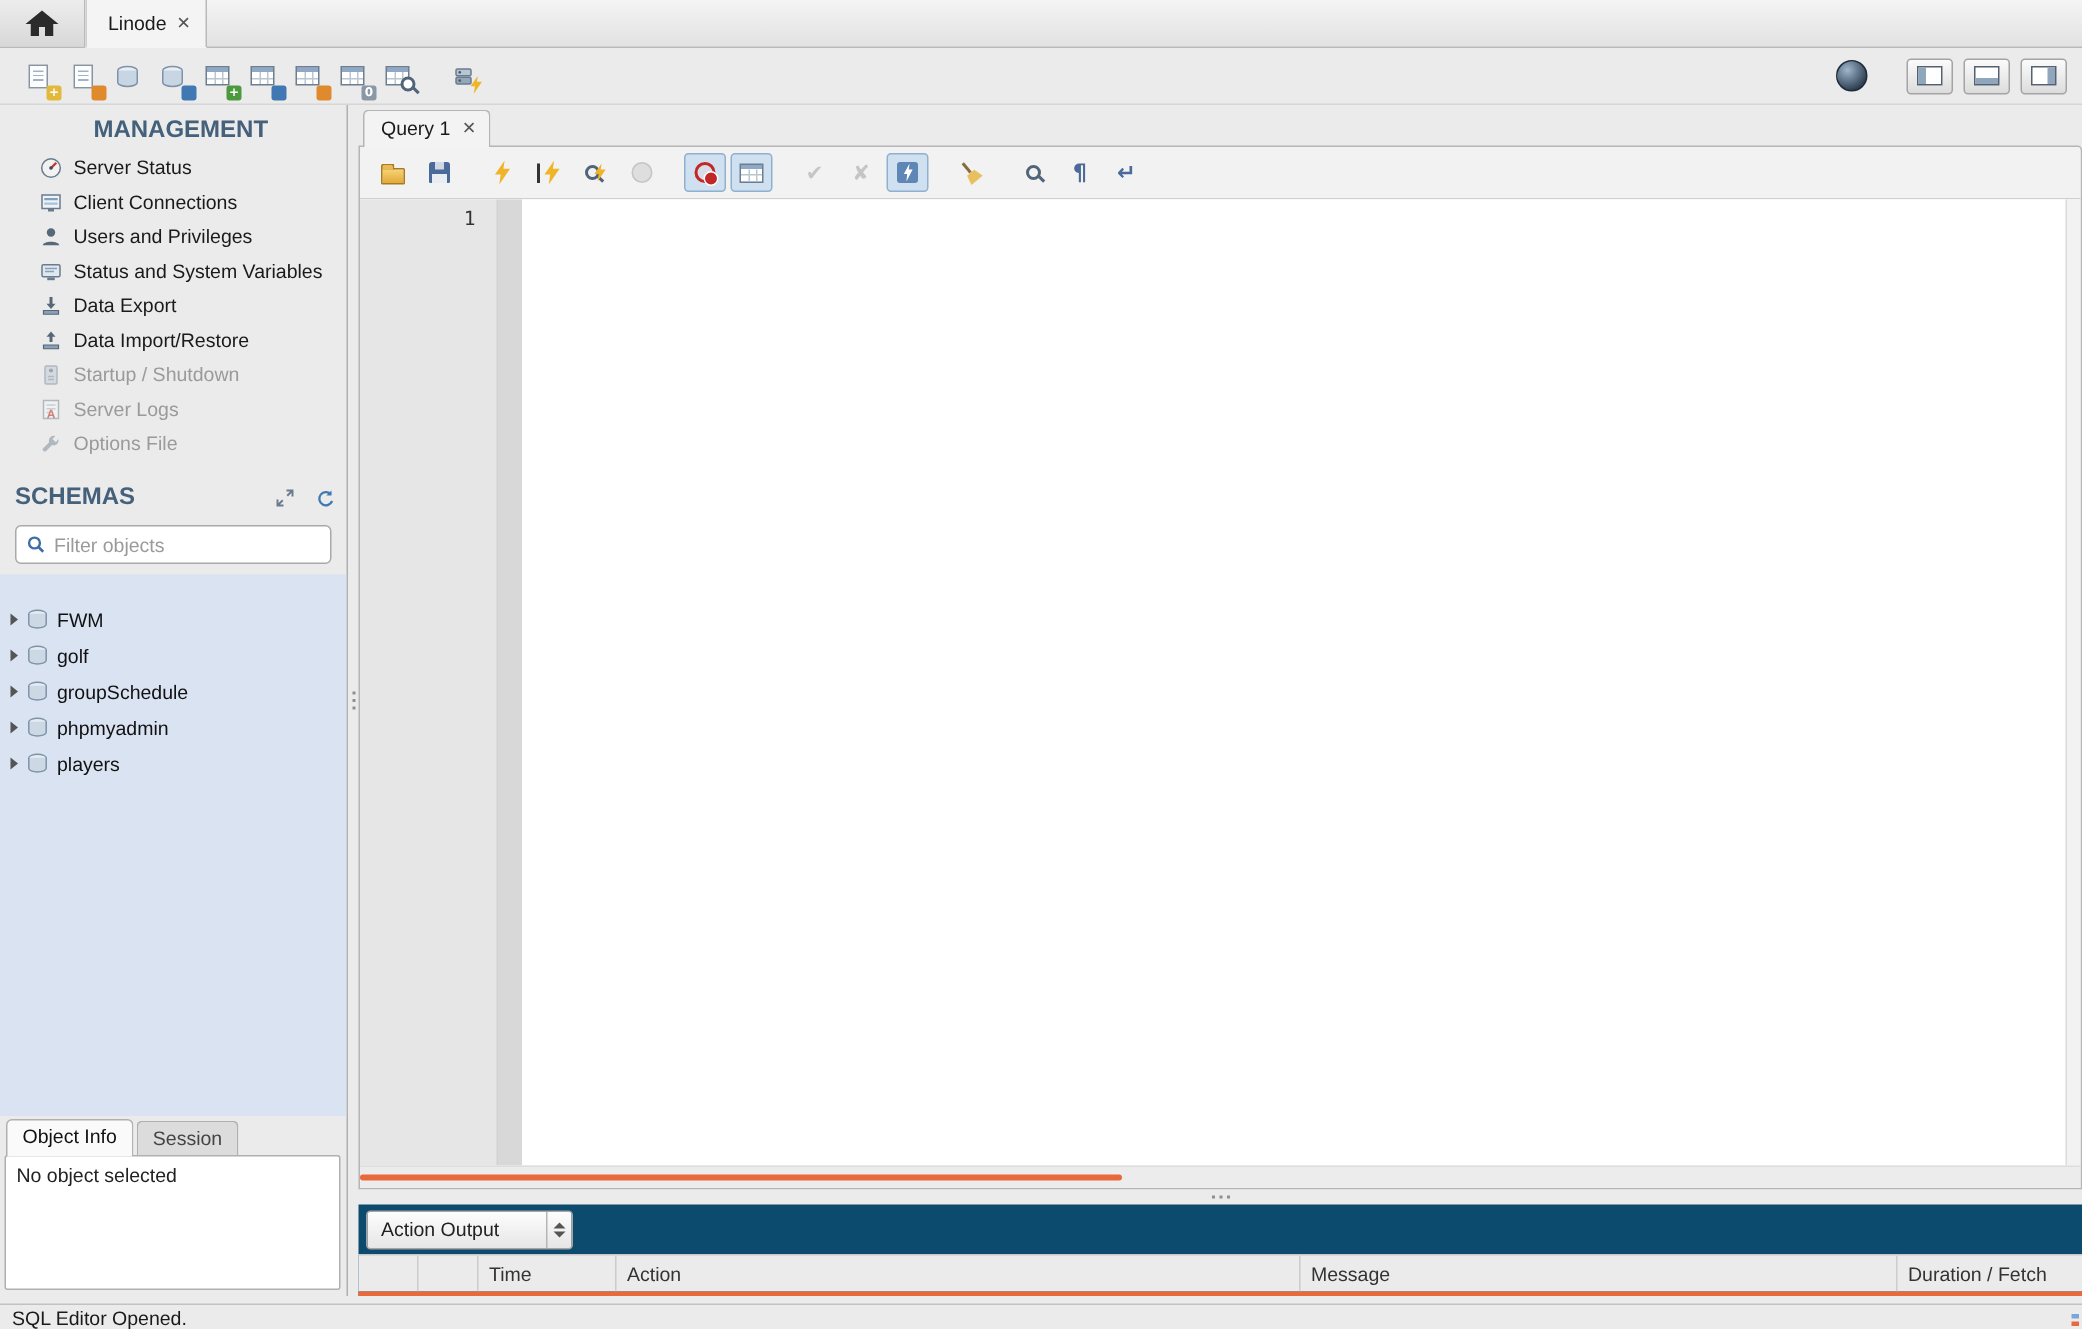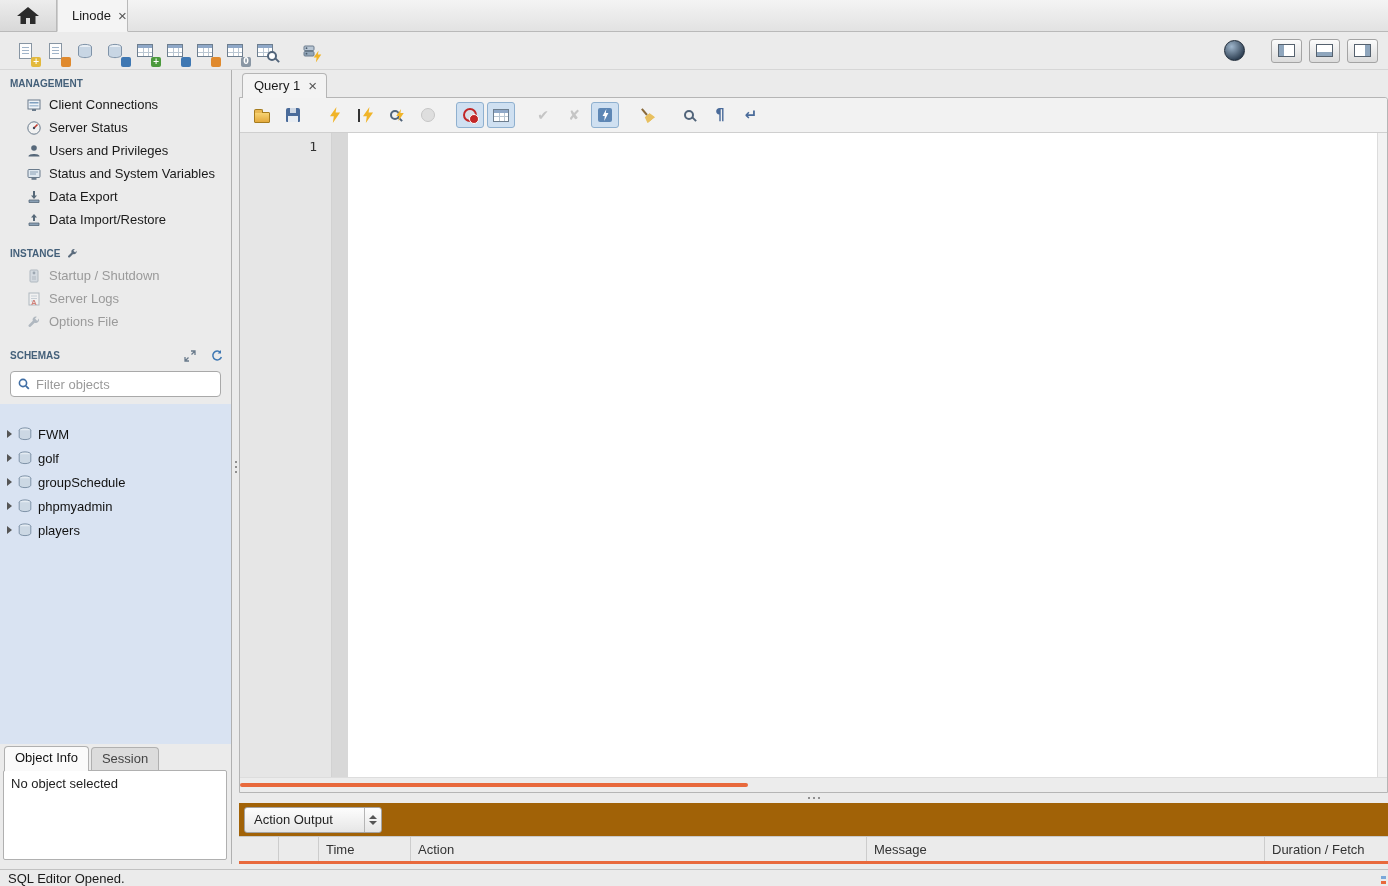--- a/index.html
+++ b/index.html
@@ -3,21 +3,21 @@
 <meta charset="utf-8">
 <style>
   * { margin:0; padding:0; box-sizing:border-box; }
   html,body { width:1388px; height:886px; overflow:hidden; }
   body { font-family:"Liberation Sans","DejaVu Sans",sans-serif; font-size:13px; color:#1a1a1a; background:#ebebeb; }
   .window { position:relative; width:1388px; height:886px; background:#ebebeb; }
 
   
   .conn-tabbar { position:absolute; top:0; left:0; right:0; height:32px; background:linear-gradient(#f4f4f4,#e2e2e2); border-bottom:1px solid #b9b9b9; display:flex; align-items:stretch; }
   .home-tab { width:57px; display:flex; align-items:center; justify-content:center; background:linear-gradient(#ededed,#d8d8d8); border-right:1px solid #b9b9b9; cursor:default; }
-  .conn-tab { display:flex; align-items:center; gap:7px; padding:0 0 0 14px; background:#f4f4f4; border-right:1px solid #b9b9b9; border-left:1px solid #cfcfcf; margin-bottom:-1px; border-bottom:1px solid #f4f4f4; }
+  .conn-tab { display:flex; align-items:center; gap:7px; padding:0 10px 0 14px; background:#f4f4f4; border-right:1px solid #b9b9b9; border-left:1px solid #cfcfcf; margin-bottom:-1px; border-bottom:1px solid #f4f4f4; }
   .tab-close { color:#555; font-size:15px; line-height:1; cursor:default; }
 
   
   .main-toolbar { position:absolute; top:32px; left:0; right:0; height:38px; background:#ebebeb; border-bottom:1px solid #d6d6d6; display:flex; align-items:center; padding:0 10px; }
   .tbtn { width:30px; height:28px; display:flex; align-items:center; justify-content:center; position:relative; border-radius:3px; }
   .tb-right { margin-left:auto; display:flex; align-items:center; gap:7px; }
   .panel-btn { width:31px; height:24px; background:linear-gradient(#fbfbfb,#dcdcdc); border:1px solid #a4a4a4; border-radius:3px; display:flex; align-items:center; justify-content:center; }
   .ptog { width:17px; height:13px; border:1px solid #55616e; background:#fff; position:relative; }
   .ptog::before { content:""; position:absolute; background:#8fa6bd; }
   .ptog.left::before { left:0; top:0; bottom:0; width:5px; }
@@ -32,21 +32,21 @@
   .tblico::before { content:""; position:absolute; left:4.5px; top:3px; bottom:0; width:1px; background:#b9c6d2; box-shadow:5px 0 #b9c6d2; }
   .tblico::after { content:""; position:absolute; left:0; right:0; top:6.5px; height:1px; background:#b9c6d2; }
   .badge { position:absolute; width:10px; height:10px; right:-1px; bottom:-2px; border-radius:2px; color:#fff; font:bold 8px/10px "DejaVu Sans",sans-serif; text-align:center; }
   .bg-green { background:#4c9a3d; } .bg-blue { background:#3f78b3; } .bg-orange { background:#e08a2e; } .bg-gray { background:#8a97a4; } .bg-yellow { background:#e3b93c; }
 
   
   .content { position:absolute; top:70px; left:0; right:0; bottom:22px; display:flex; }
 
   
   .sidebar { width:232px; background:#ebebeb; border-right:1px solid #b0b0b0; display:flex; flex-direction:column; overflow:hidden; }
-  .sec-title { font-size:10px; font-weight:bold; color:#44607a; padding:8px 0 4px 10px; display:flex; align-items:center; gap:6px; }
+  .sec-title { font-size:16px; font-weight:bold; color:#44607a; padding:8px 0 4px 10px; display:flex; align-items:center; gap:6px;justify-content:center; }
   .side-item { display:flex; align-items:center; gap:7px; height:23px; padding-left:26px; white-space:nowrap; overflow:hidden; cursor:default; }
   .side-item .lbl { font-size:13px; }
   .side-item.disabled .lbl { color:#9a9a9a; }
   .side-item.disabled svg { opacity:.6; }
   .schemas-head { display:flex; align-items:center; }
   .schemas-head .spacer { flex:1; }
   .schemas-head .hicon { margin-right:8px; display:flex; align-items:center; }
   .filter-wrap { margin:5px 10px 7px 10px; height:26px; background:#fff; border:1px solid #a9a9a9; border-radius:4px; display:flex; align-items:center; padding:0 6px; gap:5px; }
   .filter-wrap input { border:none; outline:none; flex:1; font-size:13px; font-family:inherit; color:#701a75; background:transparent; }
   .filter-wrap input::placeholder { color:#9a9a9a; }
@@ -77,21 +77,21 @@
   .gutter { width:92px; background:#e6e6e6; border-right:1px solid #d2d2d2; font-family:"DejaVu Sans Mono","Liberation Mono",monospace; font-size:13px; color:#333; text-align:right; padding:6px 14px 0 0; }
   .foldmargin { width:16px; background:#d8d8d8; }
   .code { flex:1; background:#fff; }
   .vscroll { width:10px; background:#f2f2f2; border-left:1px solid #dcdcdc; }
   .hscroll { height:15px; background:#ececec; border-top:1px solid #ddd; position:relative; }
   .orange-hbar { position:absolute; left:0; top:5px; height:4px; width:508px; background:#e8693c; border-radius:2px; }
   .hsplit { height:10px; background:#ebebeb; display:flex; align-items:center; justify-content:center; cursor:row-resize; }
   .hsplit .dots { display:flex; gap:3px; }
 
   
-  .output { background:#a16207; }
+  .output { background:#0c4a6e; }
   .out-selrow { height:33px; display:flex; align-items:center; padding-left:5px; }
   .out-select { width:138px; height:26px; background:linear-gradient(#fdfdfd,#e6e6e6); border:1px solid #a4a4a4; border-radius:3px; display:flex; align-items:center; font-size:13px; color:#222; }
   .out-select .val { flex:1; padding-left:9px; }
   .stepper { width:17px; align-self:stretch; border-left:1px solid #b5b5b5; display:flex; flex-direction:column; align-items:center; justify-content:center; gap:2px; }
   .arr-up { width:0; height:0; border-left:4px solid transparent; border-right:4px solid transparent; border-bottom:4px solid #555; }
   .arr-dn { width:0; height:0; border-left:4px solid transparent; border-right:4px solid transparent; border-top:4px solid #555; }
   .out-header { height:25px; border-top:1px solid #c9c9c9; display:flex; align-items:center; background:#ebebeb; overflow:hidden; }
   .oh-cell { height:100%; display:flex; align-items:center; padding-left:7px; border-right:1px solid #cccccc; font-size:13px; color:#333; white-space:nowrap; overflow:hidden; }
   .oh-icon { width:40px; } .oh-num { width:40px; } .oh-time { width:92px; } .oh-action { width:456px; } .oh-msg { width:398px; } .oh-dur { flex:1; border-right:none; }
   .orange-line { height:3px; background:#e8693c; }
@@ -211,37 +211,37 @@
 
   <div class="content">
 
     <aside class="sidebar">
 
       <div class="sec-title">
           <span>MANAGEMENT</span>
         </div>
       <div class="side-item">
         <svg width="16" height="16">
+            <circle cx="8" cy="8" r="6.2" fill="#f2f2f2" stroke="#6a7b8c"></circle>
+            <path d="M8 8 L11.5 4.5" stroke="#c23b2e" stroke-width="1.6"></path>
+            <circle cx="8" cy="8" r="1.2" fill="#445"></circle>
+          </svg>
+        <span class="lbl">Server Status</span>
+      </div>
+      <div class="side-item">
+        <svg width="16" height="16">
             <rect x="2" y="3" width="12" height="9" fill="#eef3f8" stroke="#6a7b8c"></rect>
             <rect x="3.5" y="5" width="9" height="1.5" fill="#7fa0c0"></rect>
             <rect x="3.5" y="8" width="9" height="1.5" fill="#a9c0d6"></rect>
             <rect x="6" y="12" width="4" height="2" fill="#6a7b8c"></rect>
           </svg>
         <span class="lbl">Client Connections</span>
       </div>
       <div class="side-item">
         <svg width="16" height="16">
-            <circle cx="8" cy="8" r="6.2" fill="#f2f2f2" stroke="#6a7b8c"></circle>
-            <path d="M8 8 L11.5 4.5" stroke="#c23b2e" stroke-width="1.6"></path>
-            <circle cx="8" cy="8" r="1.2" fill="#445"></circle>
-          </svg>
-        <span class="lbl">Server Status</span>
-      </div>
-      <div class="side-item">
-        <svg width="16" height="16">
             <circle cx="8" cy="5" r="2.8" fill="#56687a"></circle>
             <path d="M2.5 13.5c0-3.2 11-3.2 11 0z" fill="#56687a"></path>
           </svg>
         <span class="lbl">Users and Privileges</span>
       </div>
       <div class="side-item">
         <svg width="16" height="16">
             <rect x="2" y="3.5" width="12" height="8" rx="1" fill="#dfe8f0" stroke="#6a7b8c"></rect>
             <path d="M4 6h8M4 8h6" stroke="#8aa0b5" stroke-width="1"></path>
             <rect x="5.5" y="12" width="5" height="1.8" fill="#6a7b8c"></rect>
@@ -258,26 +258,20 @@
       </div>
       <div class="side-item">
         <svg width="16" height="16">
             <path d="M8 9V4" stroke="#566878" stroke-width="2"></path>
             <path d="M5 5.5L8 2l3 3.5z" fill="#566878"></path>
             <path d="M3 11h10v2.5H3z" fill="#8aa0b5" stroke="#566878" stroke-width="0.8"></path>
           </svg>
         <span class="lbl">Data Import/Restore</span>
       </div>
 
-      <div class="sec-title" style="padding-top:16px;">
-        <span>INSTANCE</span>
-        <svg width="13" height="13" viewBox="0 0 16 16">
-            <path d="M12.8 4.6a3.2 3.2 0 0 1-4.1 4.1l-3.9 3.9a1.3 1.3 0 0 1-1.9-1.9l3.9-3.9a3.2 3.2 0 0 1 4.1-4.1L9 4.6l2.3 2.3z" fill="#5a6b7c"></path>
-          </svg>
-      </div>
       <div class="side-item disabled">
         <svg width="16" height="16">
             <rect x="4" y="2" width="8" height="12" rx="1" fill="#c5d0da" stroke="#8a97a4"></rect>
             <circle cx="8" cy="5" r="1.4" fill="#6a7b8c"></circle>
             <path d="M6 9h4M6 11h4" stroke="#8a97a4" stroke-width="1"></path>
           </svg>
         <span class="lbl">Startup / Shutdown</span>
       </div>
       <div class="side-item disabled">
         <svg width="16" height="16">

